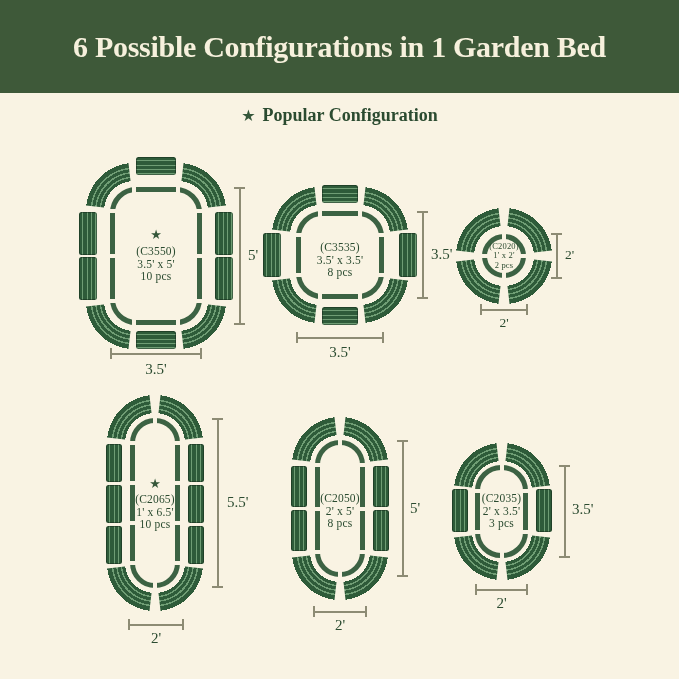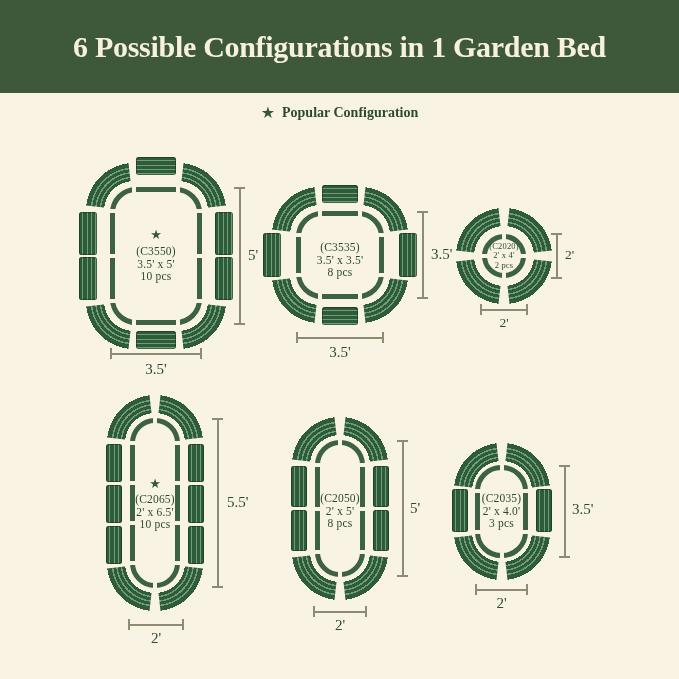--- a/index.html
+++ b/index.html
@@ -8,21 +8,21 @@
 
   
   .banner{position:absolute;left:0;top:0;width:679px;height:93px;background:#3E5939;
           display:flex;align-items:center;justify-content:center;}
   .banner h1{margin:0;font-size:30px;font-weight:bold;color:#F6F0DC;letter-spacing:-.3px;}
 
   
   .legend{position:absolute;left:0;top:105px;width:679px;display:flex;align-items:center;
           justify-content:center;gap:7px;color:#2B4B30;}
   .legend .star{font-size:16px;line-height:16px;color:#35573A;}
-  .legend .lbl{font-size:14px;font-weight:600;font-family:Liberation Serif, serif;}
+  .legend .lbl{font-size:18px;font-weight:600;font-family:Liberation Serif, serif;}
 
   
   .outline{position:absolute;border:5px solid #3C6243;background:transparent;box-sizing:border-box;}
   .gv{position:absolute;width:4px;height:12px;background:#F9F3E3;}
   .gh{position:absolute;width:12px;height:4px;background:#F9F3E3;}
 
   
   .pv{position:absolute;background-color:#2E5B39;border-radius:2.5px;
       background-image:repeating-linear-gradient(90deg,rgba(0,0,0,0) 0 3px,#6F9D74 3px 4.5px);
       box-shadow:inset 0 0 0 1px rgba(18,40,24,.5);}
@@ -138,21 +138,21 @@
     <div class="arc" style="left:448px;top:200px;transform:rotate(45deg);"></div>
     <div class="arc" style="left:448px;top:200px;transform:rotate(225deg);"></div>
     <div class="arc" style="left:448px;top:200px;transform:rotate(135deg);"></div>
     <div class="outline" style="left:482px;top:234px;width:44px;height:44px;border-radius:50%;"></div>
     <div class="gv" style="left:502px;top:231px;"></div>
     <div class="gv" style="left:502px;top:270px;"></div>
     <div class="gh" style="left:479px;top:254px;"></div>
     <div class="gh" style="left:516px;top:254px;"></div>
     <div class="ctext small" style="left:474px;top:242px;width:60px;">
       <div>(C2020)</div>
-      <div>2' x 4'</div>
+      <div>1' x 2'</div>
       <div>2 pcs</div>
     </div>
     <div class="dimv" style="left:551px;top:233px;height:46px;"></div>
     <div class="dlab" style="left:565px;top:247px;font-size:13.5px;">2'</div>
     <div class="dimh" style="left:480px;top:304px;width:48px;"></div>
     <div class="dlabc" style="left:480px;top:315px;width:48px;font-size:13.5px;">2'</div>
   </div>
 
   <div>
     <div class="pv" style="left:106px;top:444px;width:16px;height:38px;"></div>
@@ -172,21 +172,21 @@
     <div class="gh" style="left:127px;top:481px;"></div>
     <div class="gh" style="left:127px;top:521px;"></div>
     <div class="gh" style="left:127px;top:561px;"></div>
     <div class="gh" style="left:172px;top:441px;"></div>
     <div class="gh" style="left:172px;top:481px;"></div>
     <div class="gh" style="left:172px;top:521px;"></div>
     <div class="gh" style="left:172px;top:561px;"></div>
     <div class="cstar" style="left:130px;top:477px;width:50px;">★</div>
     <div class="ctext" style="left:118px;top:493px;width:74px;">
       <div>(C2065)</div>
-      <div>2' x 6.5'</div>
+      <div>1' x 6.5'</div>
       <div>10 pcs</div>
     </div>
     <div class="dimv" style="left:212px;top:418px;height:170px;"></div>
     <div class="dlab" style="left:227px;top:494px;">5.5'</div>
     <div class="dimh" style="left:128px;top:619px;width:56px;"></div>
     <div class="dlabc" style="left:128px;top:630px;width:56px;">2'</div>
   </div>
 
   <div>
     <div class="pv" style="left:291px;top:466px;width:16px;height:41px;"></div>
@@ -226,21 +226,21 @@
     <div class="arc" style="left:446px;top:476px;transform:rotate(135deg);"></div>
     <div class="outline" style="left:475px;top:465px;width:53px;height:93px;border-radius:26px;"></div>
     <div class="gv" style="left:500px;top:462px;"></div>
     <div class="gv" style="left:500px;top:550px;"></div>
     <div class="gh" style="left:472px;top:489px;"></div>
     <div class="gh" style="left:472px;top:530px;"></div>
     <div class="gh" style="left:520px;top:489px;"></div>
     <div class="gh" style="left:520px;top:530px;"></div>
     <div class="ctext" style="left:464px;top:492px;width:75px;">
       <div>(C2035)</div>
-      <div>2' x 4.0'</div>
+      <div>2' x 3.5'</div>
       <div>3 pcs</div>
     </div>
     <div class="dimv" style="left:559px;top:465px;height:93px;"></div>
     <div class="dlab" style="left:572px;top:501px;">3.5'</div>
     <div class="dimh" style="left:475px;top:584px;width:53px;"></div>
     <div class="dlabc" style="left:475px;top:595px;width:53px;">2'</div>
   </div>
 
 </div>
 

